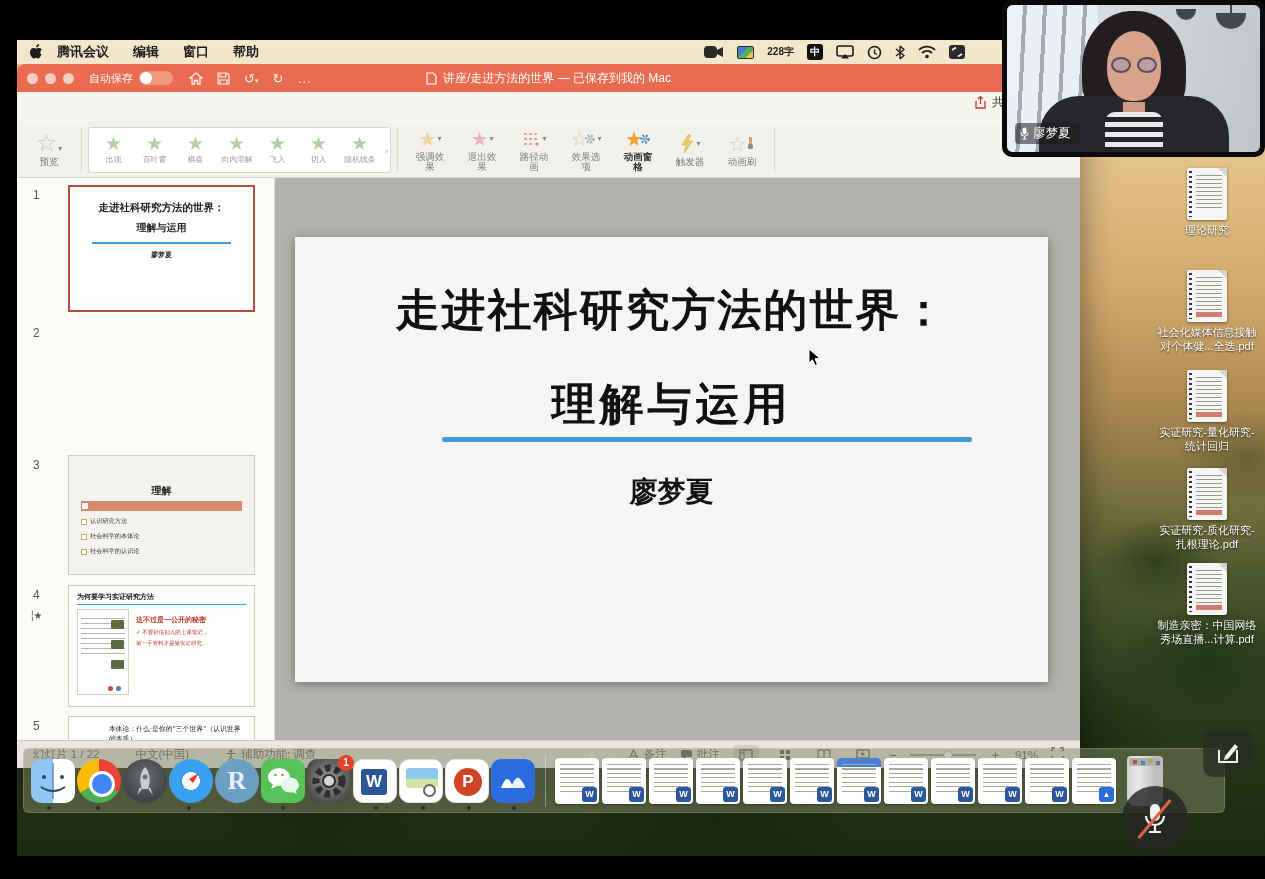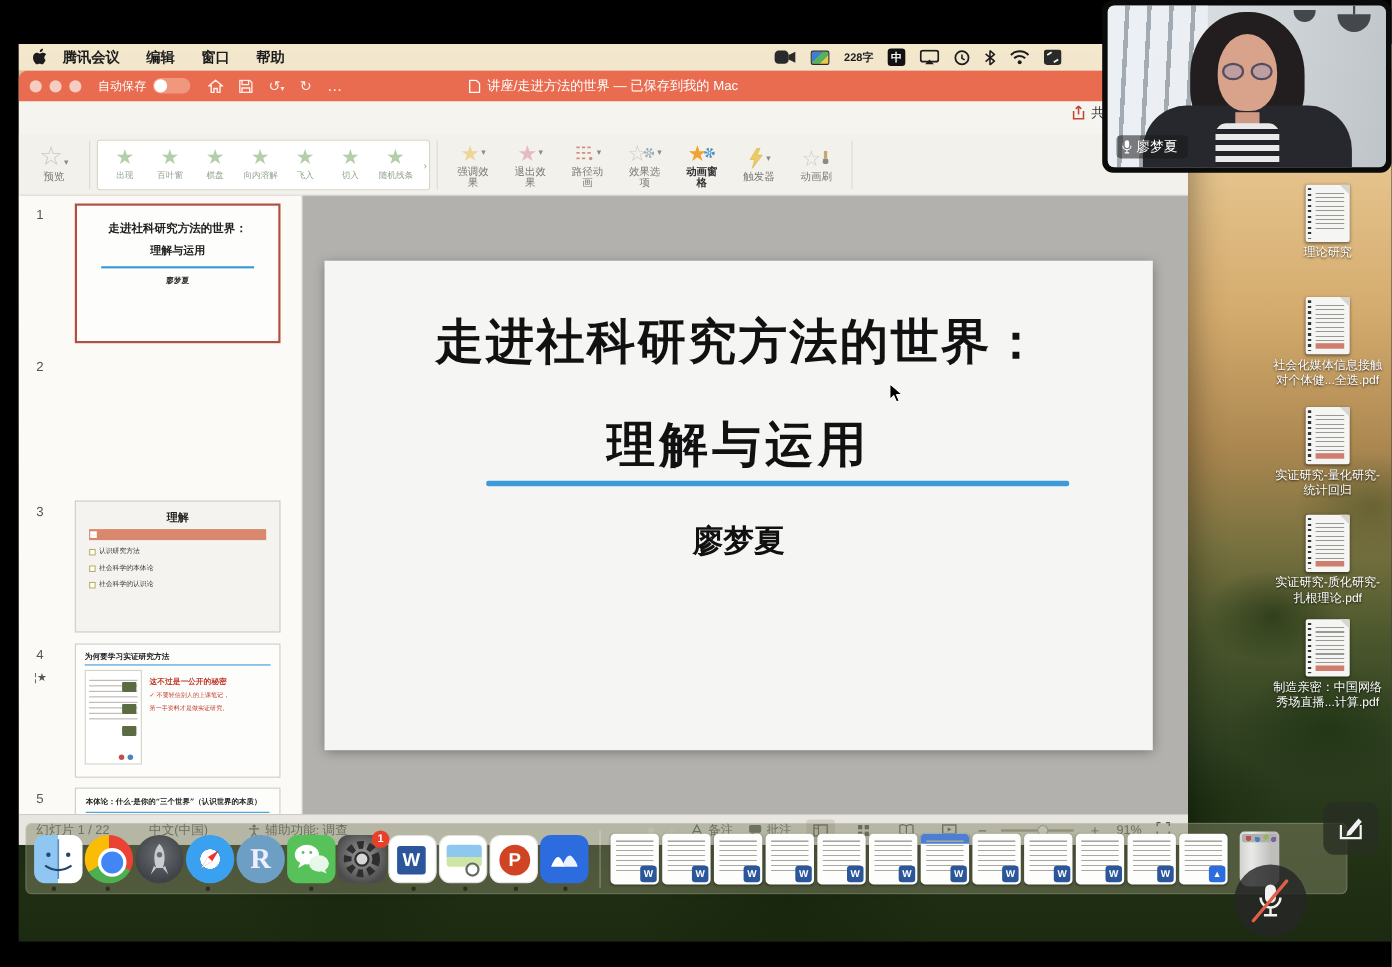--- a/index.html
+++ b/index.html
@@ -96,41 +96,41 @@
   #t1 .bl { width:76%; height:2px; background:#3e9bd6; margin:7px auto 0; }
   #t1 .au { text-align:center; font-size:7px; font-weight:bold; color:#333; margin-top:6px; }
   
   #t2 { top:145px; height:117px; padding:7px 9px; }
   #t2 .tt { font-size:8px; font-weight:bold; color:#222; border-bottom:1.5px solid #3e9bd6; padding-bottom:2px; }
   #t2 .li { font-size:5.8px; color:#333; margin-top:5.5px; white-space:nowrap; overflow:hidden; }
   #t2 .dots { text-align:center; }
   
   #t3 { top:277px; height:120px; padding:8px 12px; background:#f4f3ef; }
   #t3 .cols { display:flex; gap:14px; }
-  #t3 .col { flex:1; }
+  #t3 .col { flex:1;margin-top:20px; }
   #t3 .ch { font-size:10px; font-weight:bold; color:#222; text-align:center; margin-bottom:3px; }
   #t3 .bar { height:10px; position:relative; }
   #t3 .bar i { position:absolute; left:1px; top:2px; width:6px; height:6px; background:#fff; }
   #t3 .bar.red { background:#d9886e; } #t3 .bar.grn { background:#b7bf9e; }
   #t3 .it { display:flex; align-items:center; gap:3px; font-size:6.2px; color:#333; margin-top:6px; }
   #t3 .cb { width:6px; height:6px; border:1px solid #d98d4f; background:#fff; flex:none; }
   #t3 .col:last-child .cb { border-color:#b9b06a; }
   
   #t4 { top:407px; height:122px; padding:6px 8px; }
   #t4 .tt { font-size:7px; font-weight:bold; color:#222; border-bottom:1.5px solid #3e9bd6; padding-bottom:2px; }
   #t4 .body { display:flex; gap:7px; margin-top:4px; }
   #t4 .doc { width:52px; height:86px; background:#fff; border:1px solid #d5d2ca; position:relative; padding:4px 3px; }
   #t4 .doc .ln { height:1px; background:#b9b6ae; margin-top:4px; }
   #t4 .doc .im { position:absolute; right:4px; width:13px; height:9px; background:#5d6b43; border-radius:1px; }
   #t4 .doc .dot { position:absolute; bottom:3px; width:5px; height:5px; border-radius:50%; }
   #t4 .rh { font-size:7px; font-weight:bold; color:#c0392b; margin-top:6px; }
   #t4 .rl { font-size:5.5px; color:#c0392b; margin-top:4px; }
   
   #t5 { top:538px; height:80px; padding:7px 9px; }
-  #t5 .tt { font-size:6.8px; font-weight:bold; color:#222; border-bottom:1.5px solid #3e9bd6; padding-bottom:4px; }
+  #t5 .tt { font-size:6.8px; font-weight:normal; color:#222; border-bottom:1.5px solid #3e9bd6; padding-bottom:4px;margin-left:31px; }
 
   
   #main-area { position:absolute; left:258px; top:114px; width:805px; height:562px; background:#b3b1ae; }
   #slide { position:absolute; left:20px; top:59px; width:753px; height:445px; background:#f5f5f3;
     box-shadow:0 2px 10px rgba(0,0,0,.35); }
   #slide .t1 { position:absolute; left:0; right:0; top:44px; text-align:center; font-size:44px;
     letter-spacing:2px; font-weight:bold; color:#111; font-family:"DejaVu Serif", serif; }
   #slide .t2 { position:absolute; left:0; right:0; top:138px; text-align:center; font-size:44px;
     letter-spacing:4px; font-weight:bold; color:#111; font-family:"DejaVu Serif", serif; }
   #slide .bl { position:absolute; left:147px; top:200px; width:530px; height:5px; background:#3d9bd9; border-radius:2px; }

